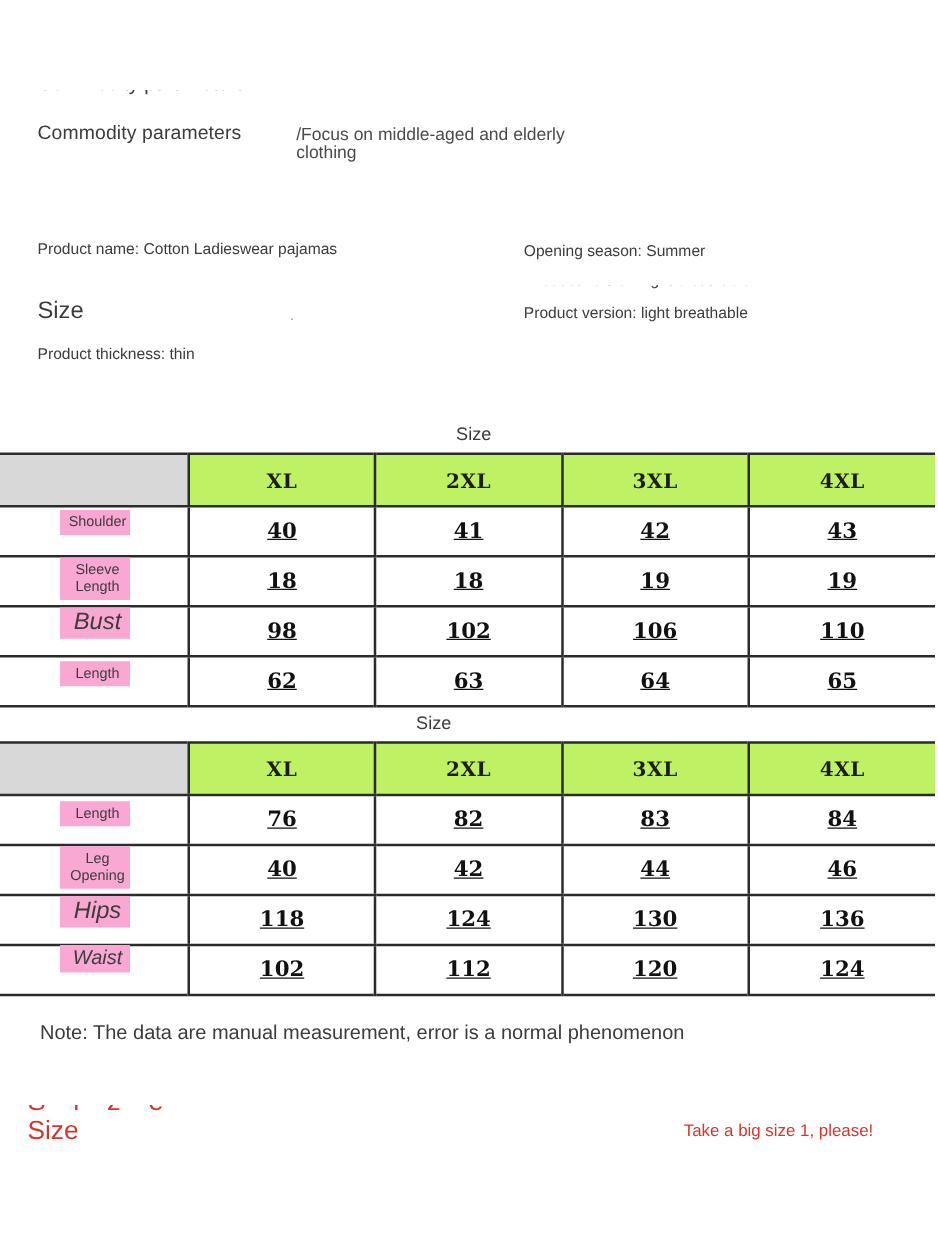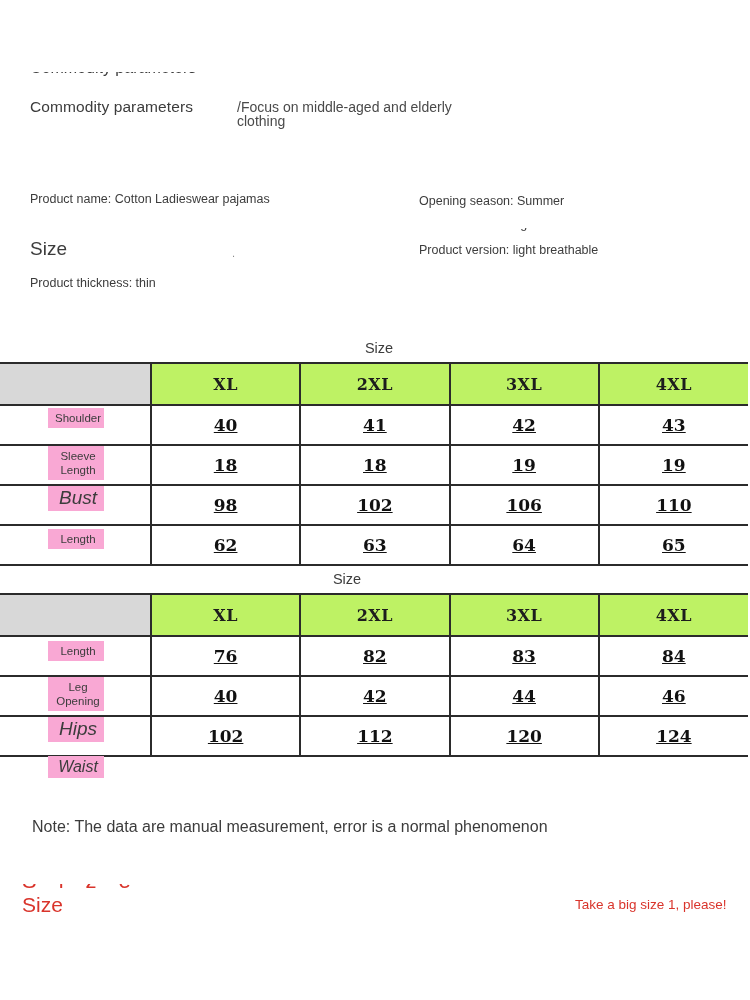--- a/index.html
+++ b/index.html
@@ -299,20 +299,27 @@
         </tr>
         <tr>
           <td class="lbl"></td>
           <td class="val">40</td>
           <td class="val">42</td>
           <td class="val">44</td>
           <td class="val">46</td>
         </tr>
         <tr>
           <td class="lbl"></td>
+          <td class="val">118</td>
+          <td class="val">124</td>
+          <td class="val">130</td>
+          <td class="val">136</td>
+        </tr>
+        <tr>
+          <td class="lbl"></td>
           <td class="val">102</td>
           <td class="val">112</td>
           <td class="val">120</td>
           <td class="val">124</td>
         </tr>
       </tbody>
     </table>
 
     <div class="label-overlay">
       <div class="row-label" style="top:48px;">Length</div>
@@ -324,13 +331,13 @@
 </div>
 
 <div class="abs" id="note-line">Note: The data are manual measurement, error is a normal phenomenon</div>
 
 <div class="ghost-wrap" style="left:22px; top:884px; width:510px; height:8px;">
   <div class="ghost-text" style="left:0; top:-16px; font-size:22px; color:#d9342b; letter-spacing:22px;">Size</div>
 </div>
 
 <div class="abs" id="size-word-red" style="color:#d9342b;">Size</div>
 
-<div class="abs" id="take-big-size" style="color:#d9342b;margin-left:28px;">Take a big size 1, please!</div>
+<div class="abs" id="take-big-size" style="color:#d9342b;">Take a big size 1, please!</div>
 
 </body></html>

